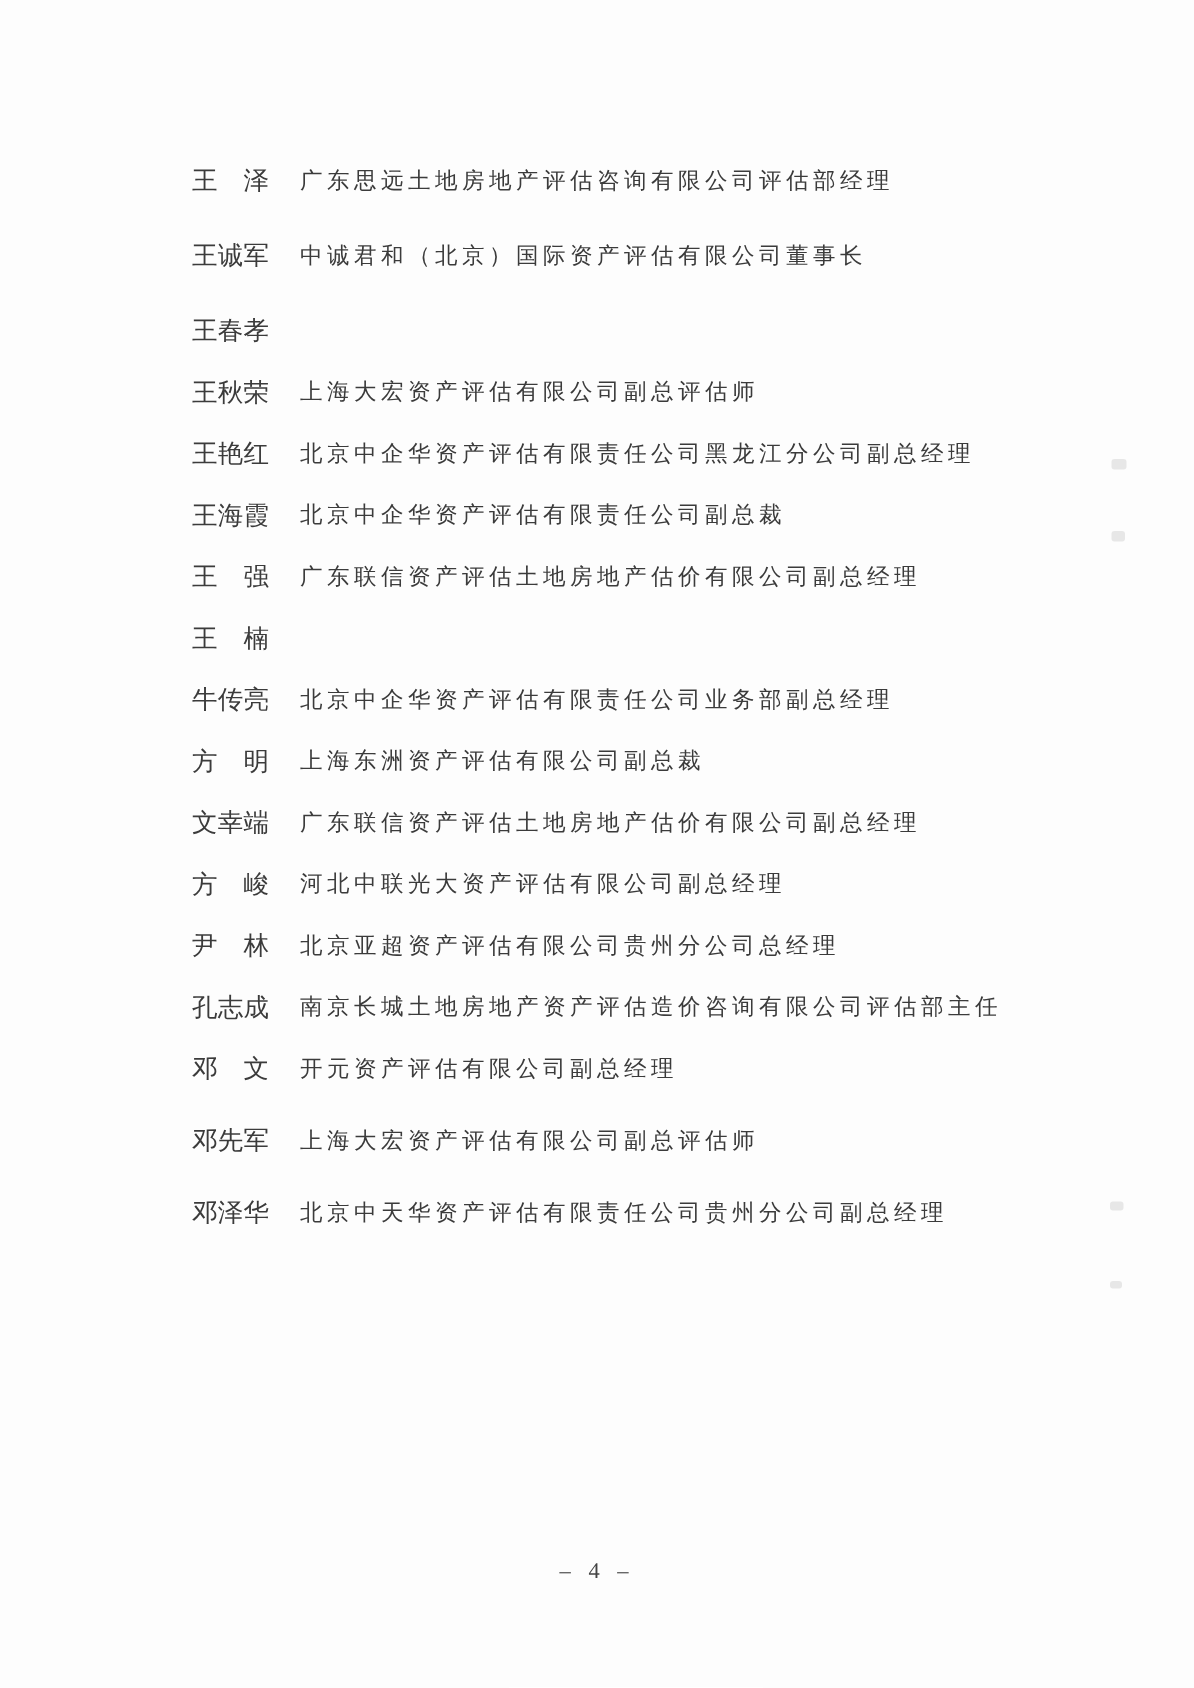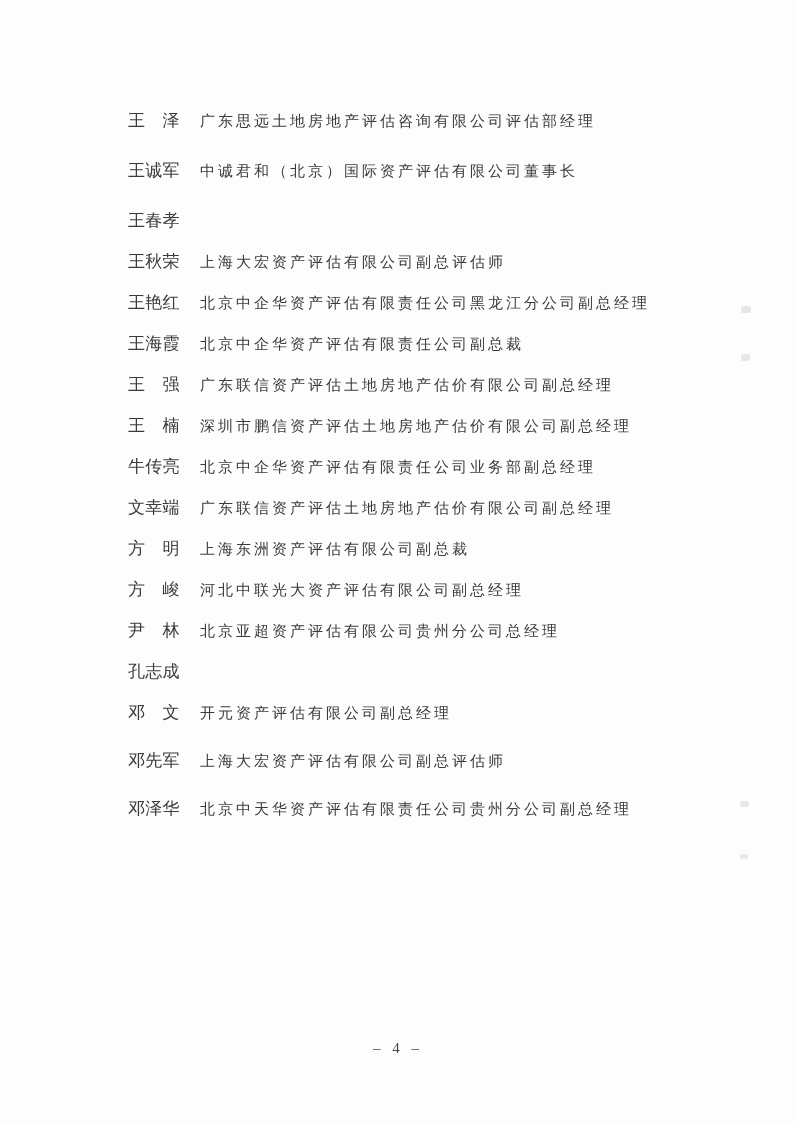--- a/index.html
+++ b/index.html
@@ -104,51 +104,51 @@
       <span class="entry-title">北京中企华资产评估有限责任公司副总裁</span>
     </div>
 
     <div class="entry">
       <span class="entry-name">王　强</span>
       <span class="entry-title">广东联信资产评估土地房地产估价有限公司副总经理</span>
     </div>
 
     <div class="entry">
       <span class="entry-name">王　楠</span>
-      <span class="entry-title">深圳市鹏信资产评估土地房地产估价有限公司副总经理</span>
     </div>
 
     <div class="entry">
       <span class="entry-name">牛传亮</span>
       <span class="entry-title">北京中企华资产评估有限责任公司业务部副总经理</span>
     </div>
 
     <div class="entry">
-      <span class="entry-name">文幸端</span>
-      <span class="entry-title">广东联信资产评估土地房地产估价有限公司副总经理</span>
+      <span class="entry-name">方　明</span>
+      <span class="entry-title">上海东洲资产评估有限公司副总裁</span>
     </div>
 
     <div class="entry">
-      <span class="entry-name">方　明</span>
-      <span class="entry-title">上海东洲资产评估有限公司副总裁</span>
+      <span class="entry-name">文幸端</span>
+      <span class="entry-title">广东联信资产评估土地房地产估价有限公司副总经理</span>
     </div>
 
 
     <div class="entry">
       <span class="entry-name">方　峻</span>
       <span class="entry-title">河北中联光大资产评估有限公司副总经理</span>
     </div>
 
     <div class="entry">
       <span class="entry-name">尹　林</span>
       <span class="entry-title">北京亚超资产评估有限公司贵州分公司总经理</span>
     </div>
 
     <div class="entry">
       <span class="entry-name">孔志成</span>
+      <span class="entry-title">南京长城土地房地产资产评估造价咨询有限公司评估部主任</span>
     </div>
 
     <div class="entry">
       <span class="entry-name">邓　文</span>
       <span class="entry-title">开元资产评估有限公司副总经理</span>
     </div>
 
     <div class="entry">
       <span class="entry-name">邓先军</span>
       <span class="entry-title">上海大宏资产评估有限公司副总评估师</span>

